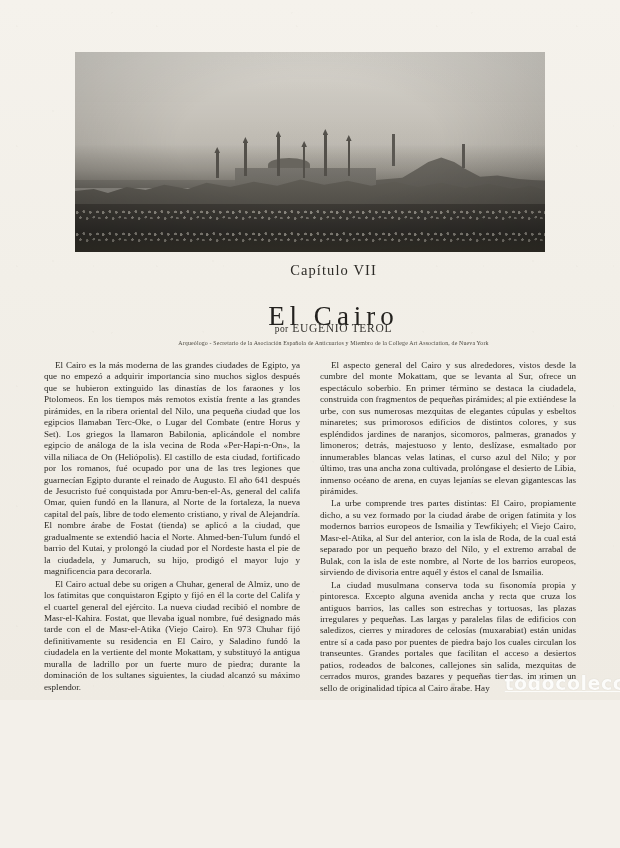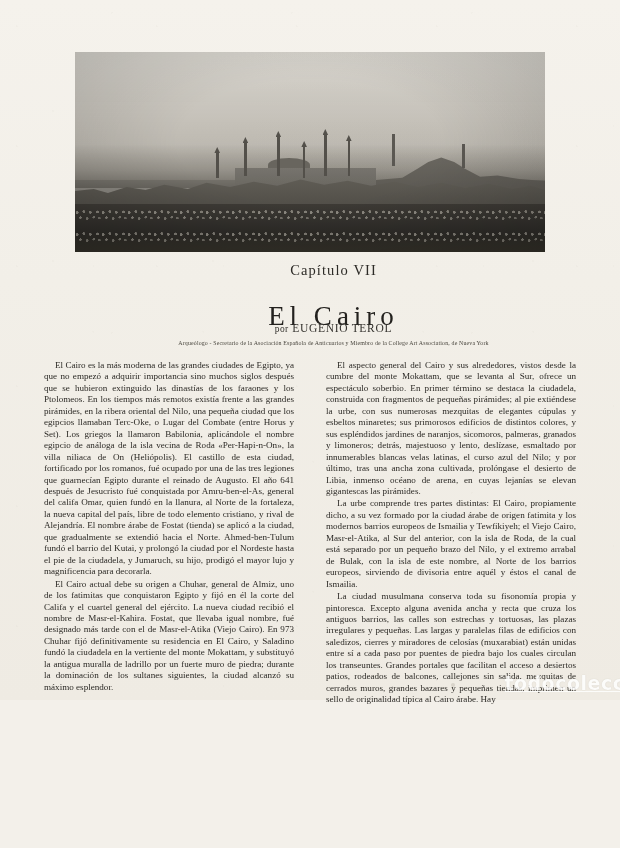--- a/index.html
+++ b/index.html
@@ -229,21 +229,21 @@
     letter-spacing: .15px;
   }
 
   
   #cols {
     position: absolute;
     left: 44px;
     top: 360px;
     width: 532px;
     display: flex;
-    gap: 32px;
+    gap: 20px;
   }
   .col {
     width: 256px;
   }
   .col p {
     margin: 0;
     font-size: 9.1px;
     line-height: 11.45px;
     text-align: justify;
     text-justify: inter-word;

